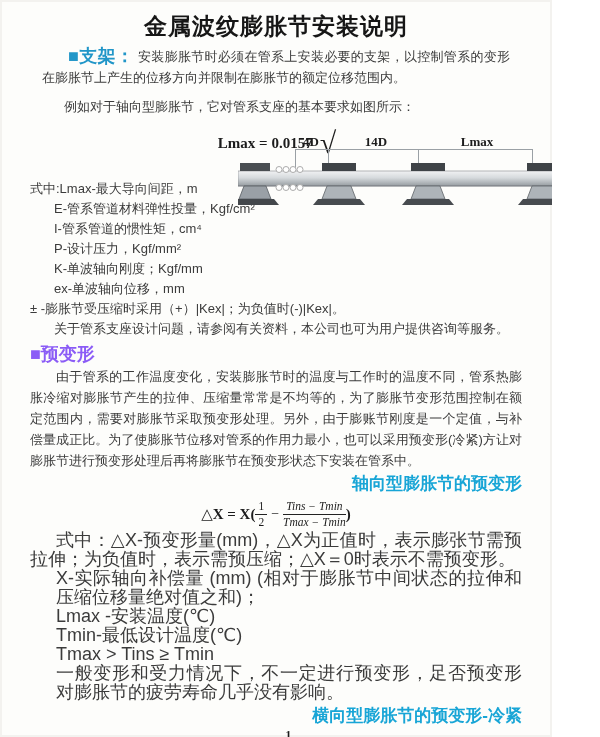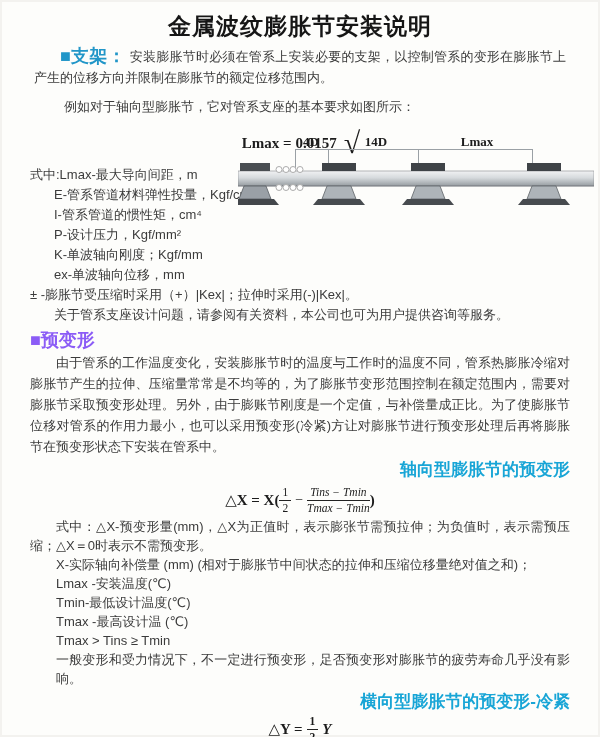--- a/index.html
+++ b/index.html
@@ -1,27 +1,27 @@
 <!DOCTYPE html>
 <html><head>
 <meta charset="utf-8">
 <style>
   html,body{margin:0;padding:0;background:#ffffff;}
   .page{
-    position:relative;width:600px;height:737px;overflow:hidden;
+    position:relative;width:552px;height:737px;overflow:hidden;
     background:#fdfdfb;box-shadow:inset 0 0 0 2px #f3f2ef;
     font-family:"Liberation Sans","DejaVu Sans",sans-serif;color:#3b3b3b;
   }
   .page-title{
     margin:0;padding-top:12px;height:28px;line-height:28px;text-align:center;
     font-size:23px;font-weight:bold;color:#161616;letter-spacing:1px;
   }
   .content{padding:0 30px;position:relative;}
   .body-text{font-size:13px;line-height:21px;text-align:justify;color:#3b3b3b;}
-  .p-intro{margin:6px 4px 0;}
+  .p-intro{margin:6px 12px 0;}
   .sec-inline-head{font-size:18px;font-weight:bold;color:#2196c8;vertical-align:-1px;margin-right:4px;}
   .first-indent{text-indent:26px;}
   .p-example{margin:8px;}
 
   
   .formula{font-family:"Liberation Serif","DejaVu Serif",serif;color:#1c1c1c;
     display:flex;justify-content:center;align-items:center;}
   .f-lhs,.f-close{font-weight:bold;font-size:15px;white-space:pre;}
   .f1{margin:3px 0 2px;height:36px;}
   .sqrt{display:inline-flex;align-items:flex-start;margin-left:7px;}
@@ -31,35 +31,35 @@
     font-size:11.5px;line-height:1.25;font-style:italic;}
   .frac .num{border-bottom:1px solid #222;padding:0 3px;}
   .frac.upright{font-style:normal;}
   .f2{margin:5px 0 3px;height:28px;}
   .f2 .op{font-size:14px;margin:0 4px;}
   .f3{margin:3px 0 1px;height:26px;}
   .f3 .f-rhs{font-weight:bold;font-style:italic;font-size:15px;margin-left:4px;}
   .f3 .frac{font-weight:bold;margin-left:4px;}
 
   
-  .defs{margin-top:4px;}
+  .defs{margin-top:18px;}
   .def-line{font-size:13px;line-height:20px;white-space:nowrap;}
   .def-line.ind{margin-left:24px;}
 
   
   .diagram{position:absolute;left:238px;top:134px;}
   .dim-label{font-family:"Liberation Serif","DejaVu Serif",serif;font-weight:bold;font-size:13px;fill:#1d1d1d;}
 
   
   .sec-head{margin:3px 0 0;height:24px;line-height:24px;font-size:18px;font-weight:bold;color:#8b5cf6;}
   .predeform-para{margin:0;}
   .sub-head{height:22px;line-height:22px;font-size:17px;font-weight:bold;color:#18a5d6;text-align:right;}
   .axial-head{margin:2px 0 0 26px;}
   .lateral-head{margin:3px 0 0 3px;}
-  .note{font-size:13px;line-height:19px;text-align:justify;}
+  .note{font-size:18px;line-height:19px;text-align:justify;}
   .note.ml{margin-left:26px;}
 </style>
 </head>
 <body>
 
 <div class="page">
   <h1 class="page-title">金属波纹膨胀节安装说明</h1>
 
   <div class="content">
 
@@ -74,21 +74,21 @@
       </span>
     </div>
 
     <div class="defs">
       <div class="def-line">式中:Lmax-最大导向间距，m</div>
       <div class="def-line ind">E-管系管道材料弹性投量，Kgf/cm²</div>
       <div class="def-line ind">I-管系管道的惯性矩，cm⁴</div>
       <div class="def-line ind">P-设计压力，Kgf/mm²</div>
       <div class="def-line ind">K-单波轴向刚度；Kgf/mm</div>
       <div class="def-line ind">ex-单波轴向位移，mm</div>
-      <div class="def-line">± -膨胀节受压缩时采用（+）|Kex|；拉伸时采用(-)|Kex|。</div>
+      <div class="def-line">± -膨胀节受压缩时采用（+）|Kex|；为负值时(-)|Kex|。</div>
       <div class="def-line ind">关于管系支座设计问题，请参阅有关资料，本公司也可为用户提供咨询等服务。</div>
     </div>
 
     <h2 class="sec-head">■预变形</h2>
     <p class="body-text predeform-para first-indent">由于管系的工作温度变化，安装膨胀节时的温度与工作时的温度不同，管系热膨胀冷缩对膨胀节产生的拉伸、压缩量常常是不均等的，为了膨胀节变形范围控制在额定范围内，需要对膨胀节采取预变形处理。另外，由于膨账节刚度是一个定值，与补偿量成正比。为了使膨胀节位移对管系的作用力最小，也可以采用预变形(冷紧)方让对膨胀节进行预变形处理后再将膨胀节在预变形状态下安装在管系中。</p>
 
     <h3 class="sub-head axial-head">轴向型膨胀节的预变形</h3>
 
     <div class="formula f2">
       <span class="f-lhs">△X = X(</span>
@@ -102,21 +102,20 @@
         <span class="den">Tmax − Tmin</span>
       </span>
       <span class="f-close">)</span>
     </div>
 
     <div>
       <p class="note first-indent" style="margin:0">式中：△X-预变形量(mm)，△X为正值时，表示膨张节需预拉伸；为负值时，表示需预压缩；△X＝0时表示不需预变形。</p>
       <div class="note ml">X-实际轴向补偿量 (mm) (相对于膨胀节中间状态的拉伸和压缩位移量绝对值之和)；</div>
       <div class="note ml">Lmax -安装温度(℃)</div>
       <div class="note ml">Tmin-最低设计温度(℃)</div>
-      <div class="note ml">Tmax -最高设计温 (℃)</div>
       <div class="note ml">Tmax &gt; Tins ≥ Tmin</div>
       <div class="note ml">一般变形和受力情况下，不一定进行预变形，足否预变形对膨胀节的疲劳寿命几乎没有影响。</div>
     </div>
 
     <h3 class="sub-head lateral-head">横向型膨胀节的预变形-冷紧</h3>
 
     <div class="formula f3">
       <span class="f-lhs">△Y =</span>
       <span class="frac upright">
         <span class="num">1</span>

